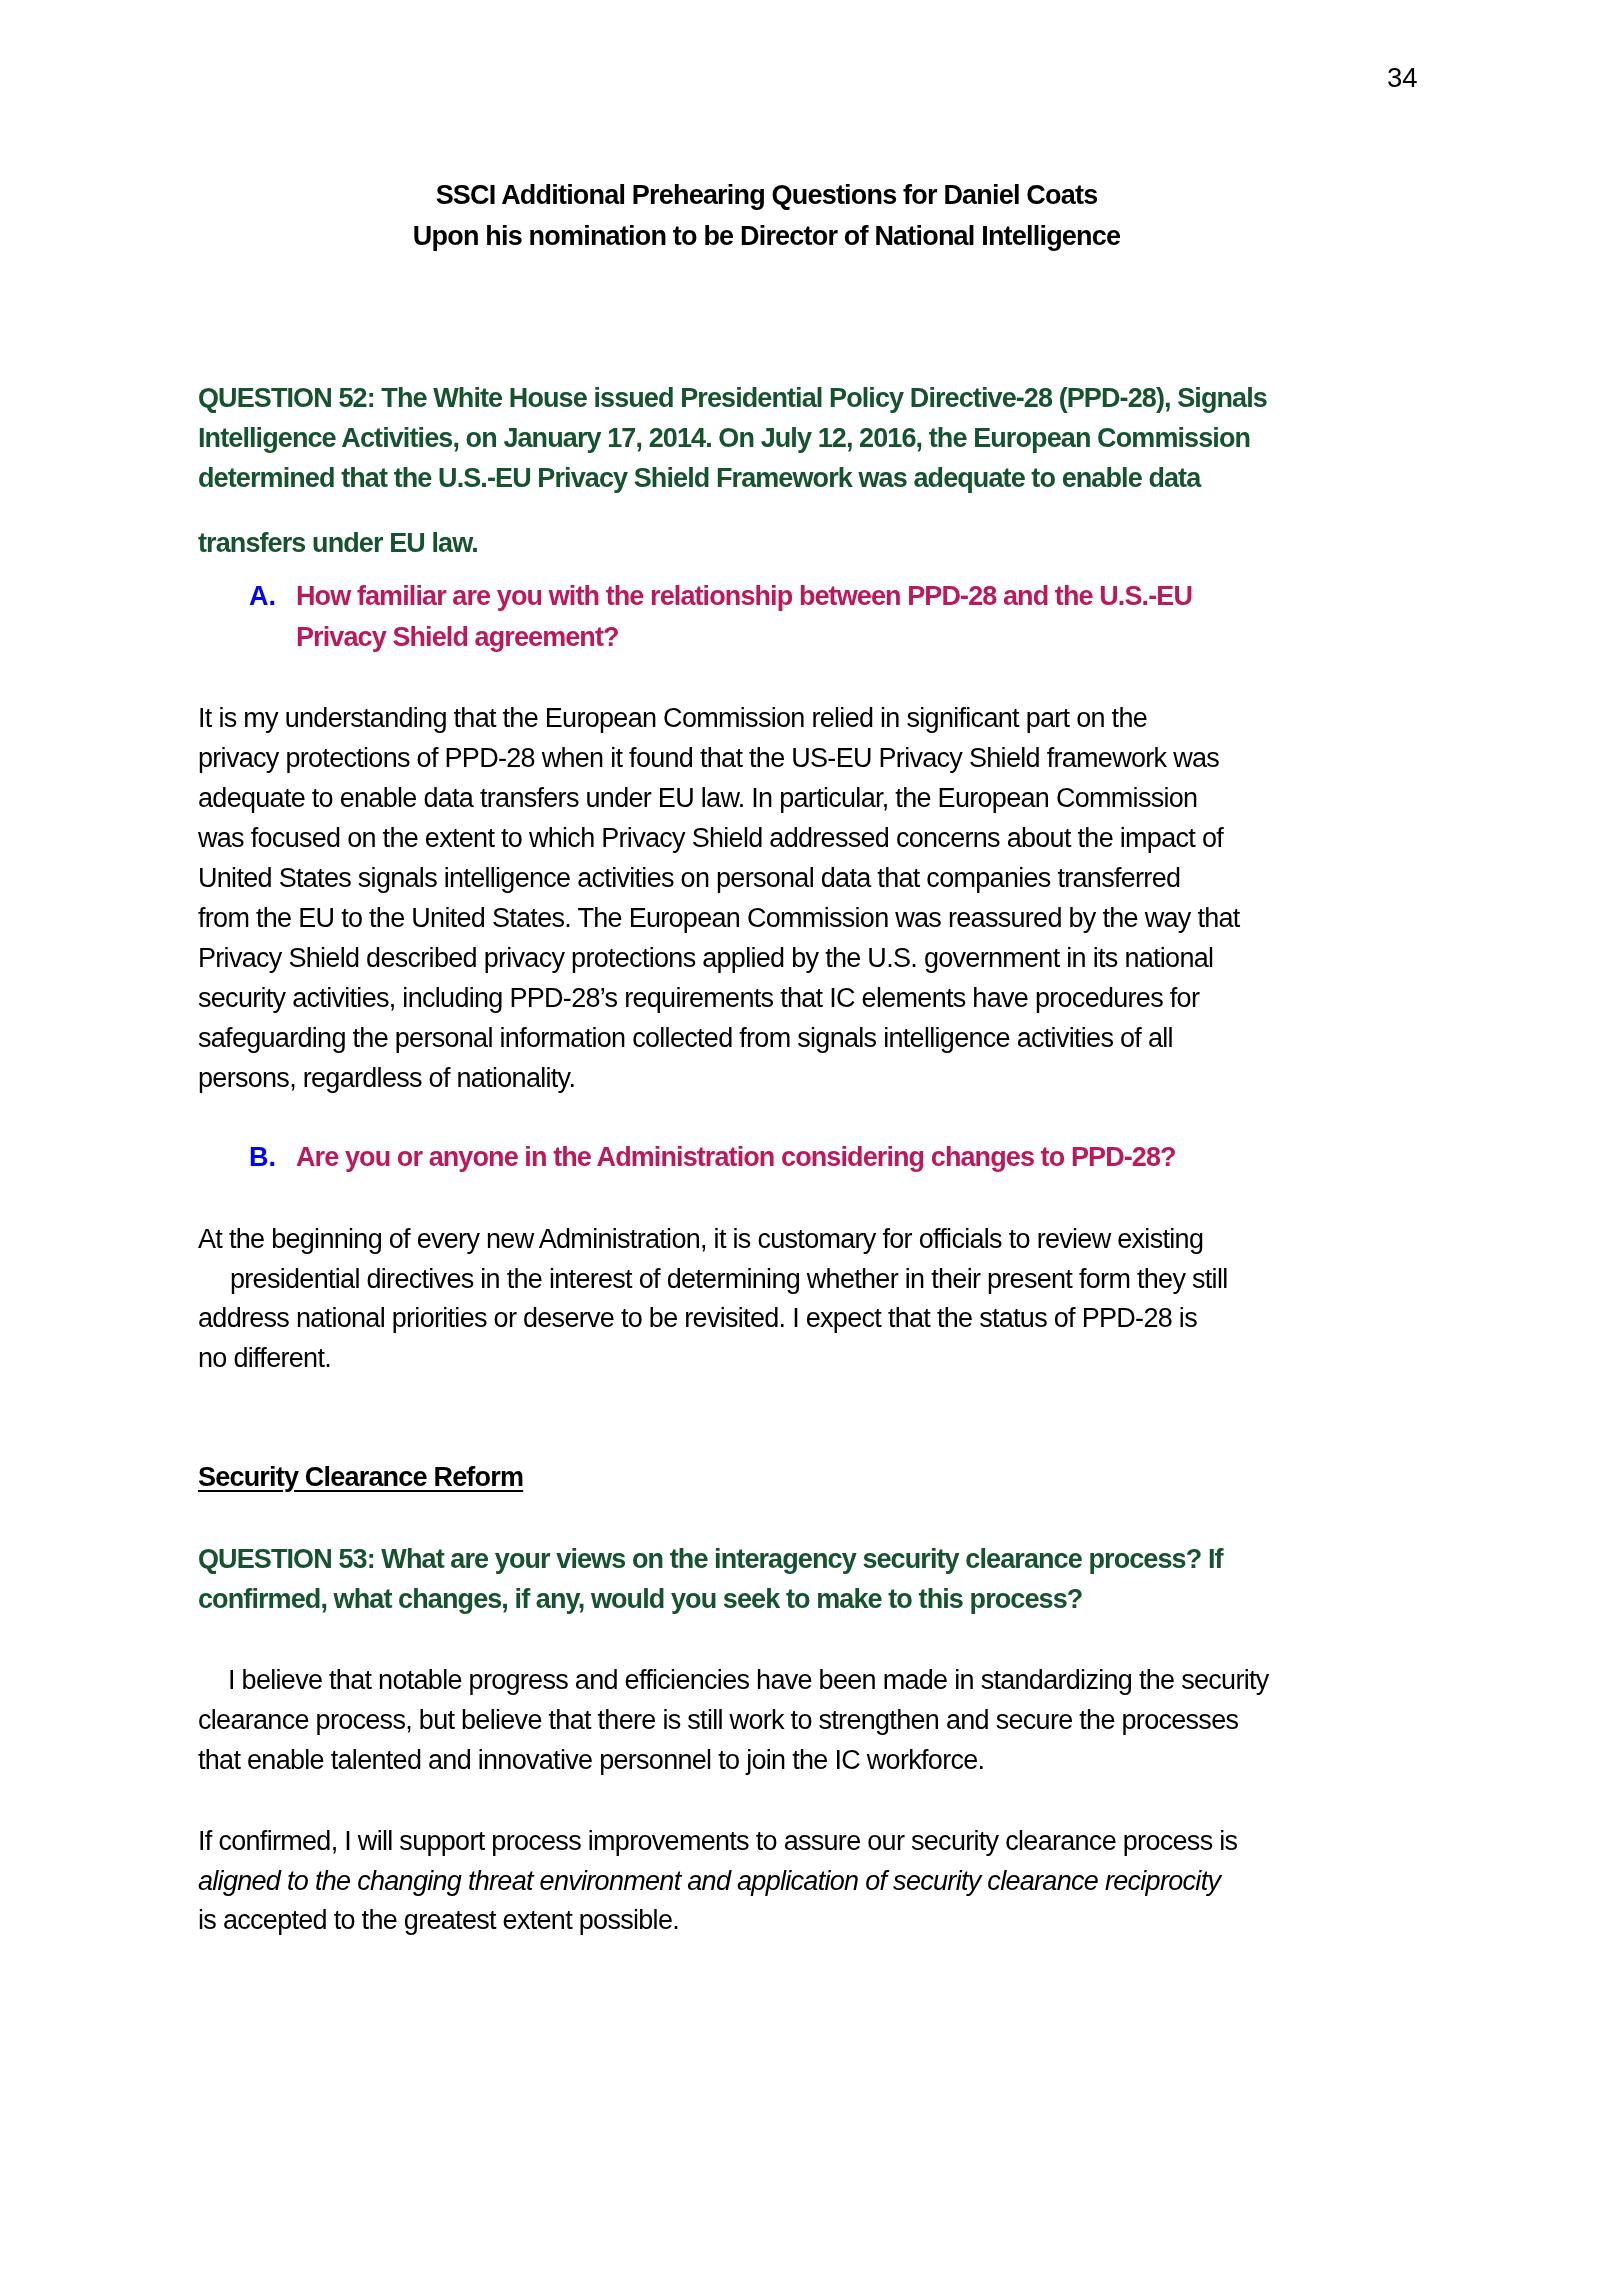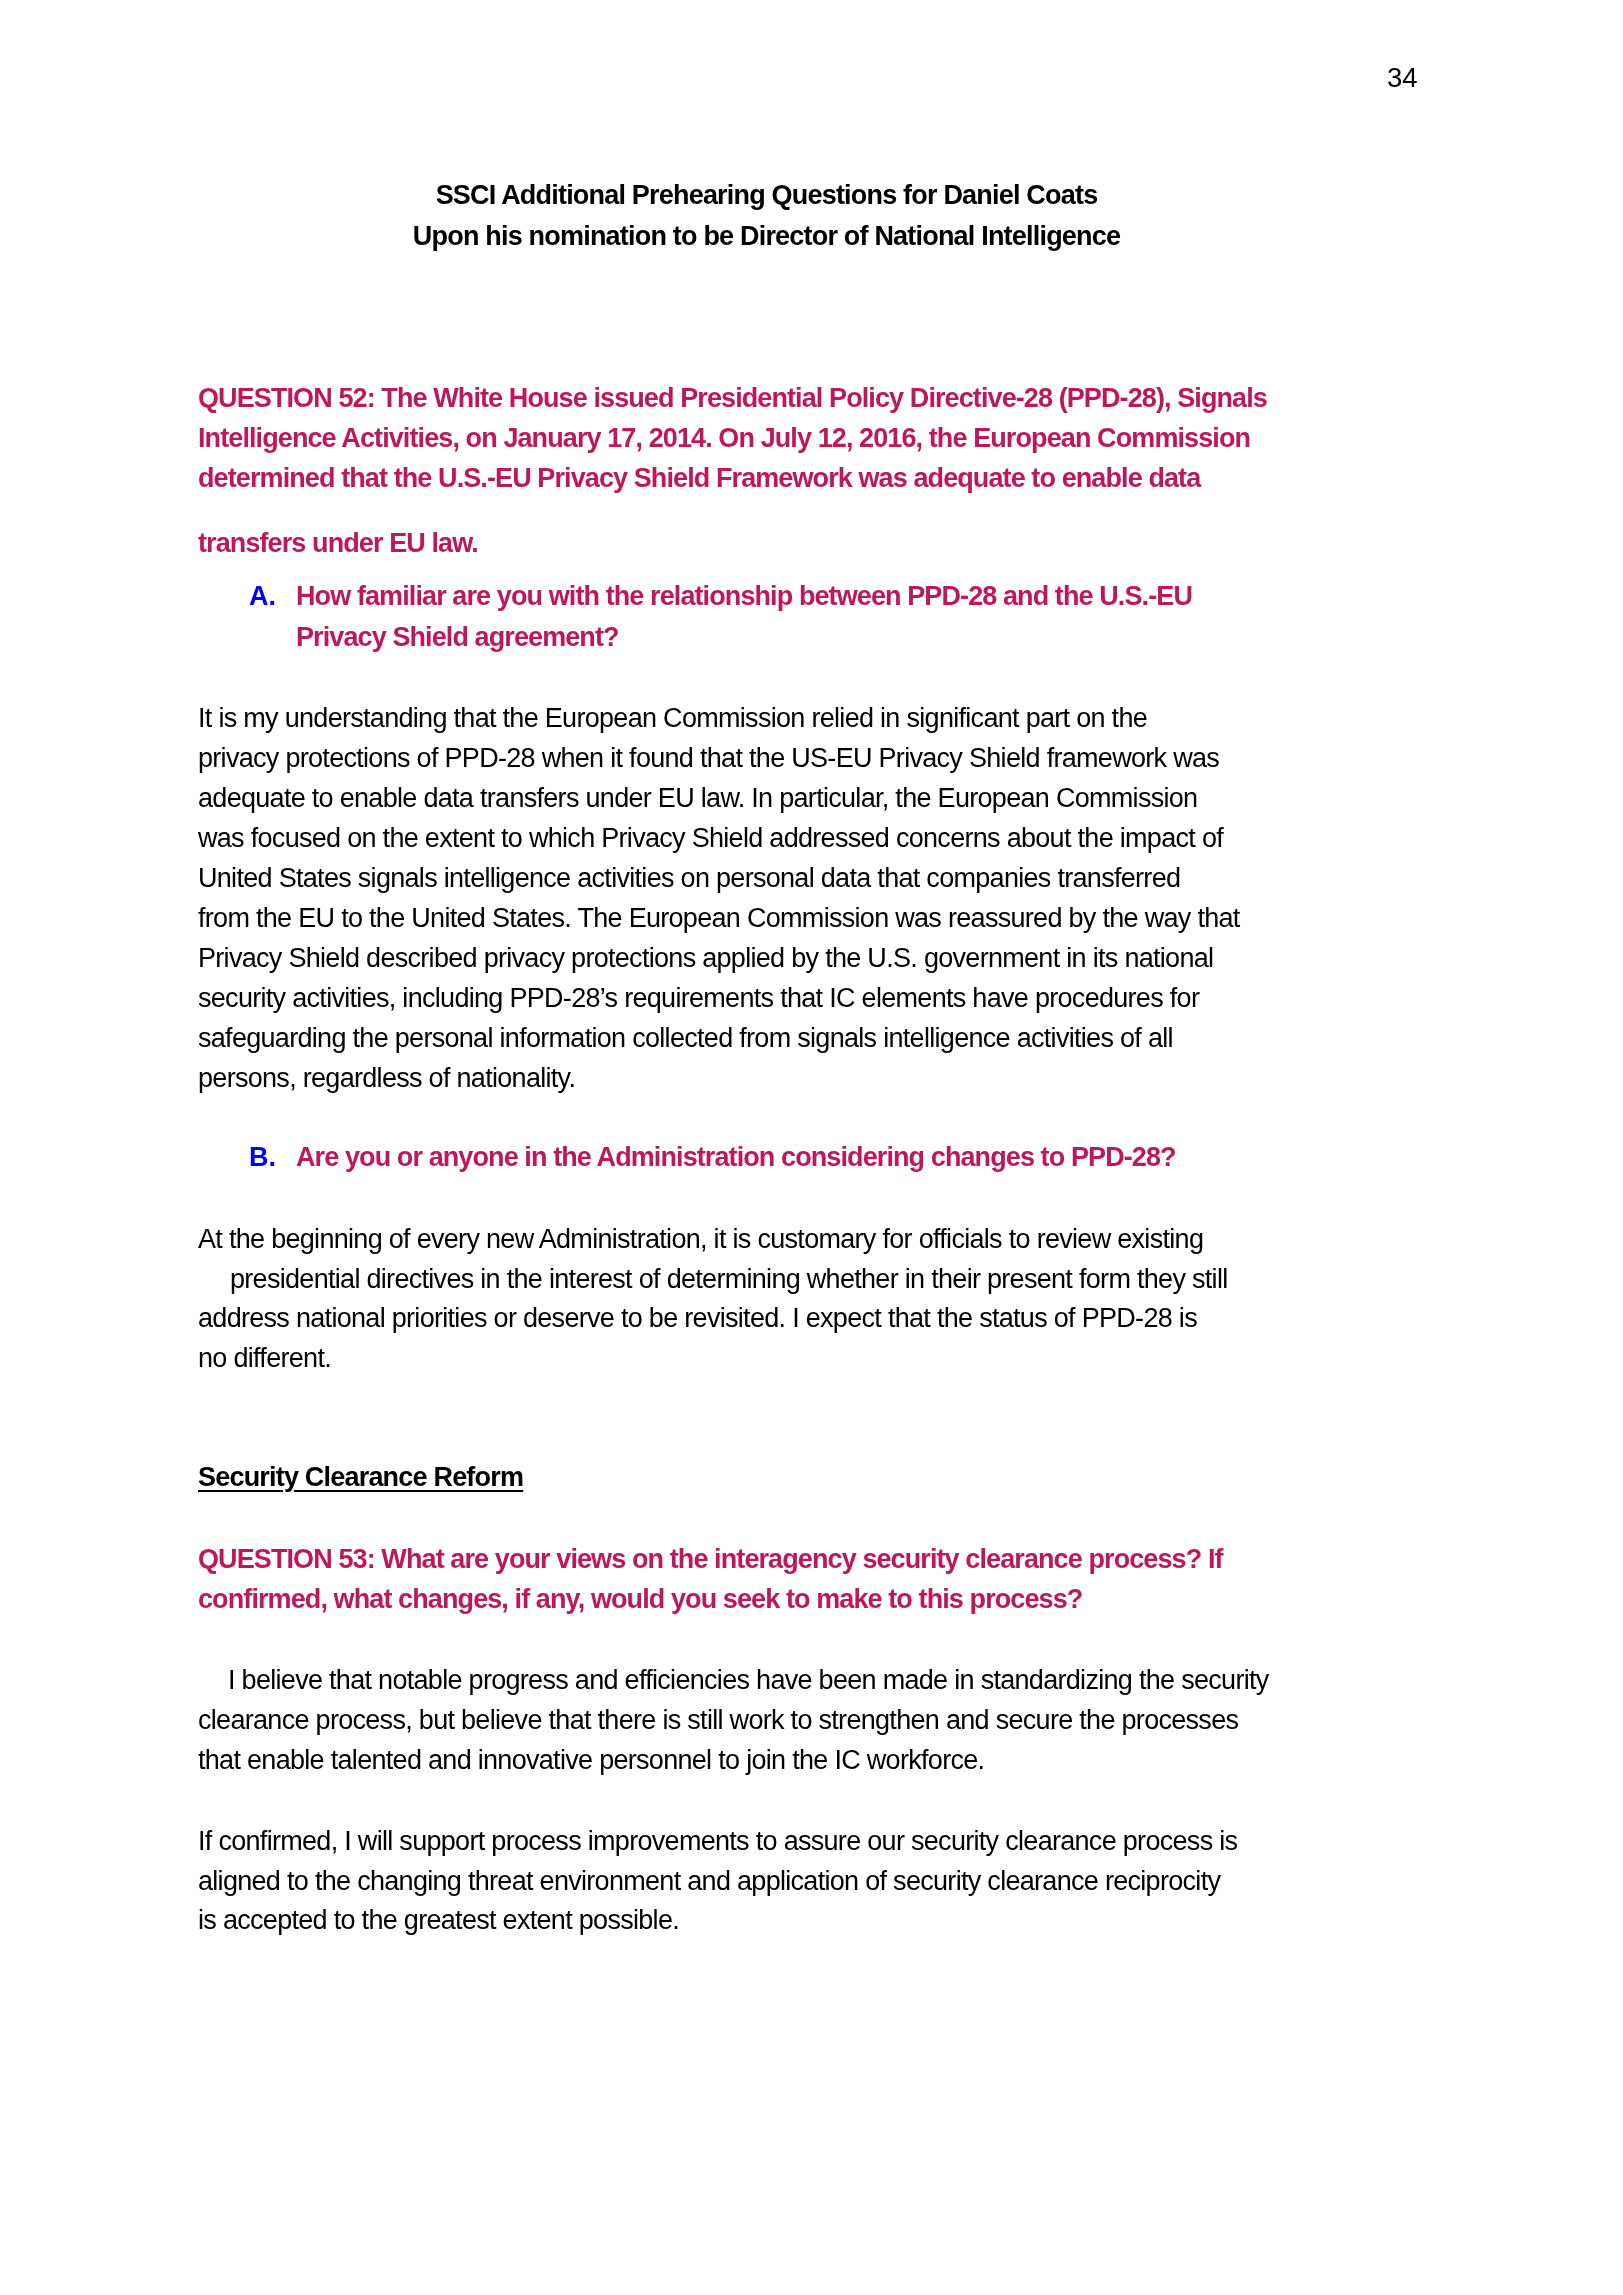--- a/index.html
+++ b/index.html
@@ -1,21 +1,21 @@
 <!DOCTYPE html>
 <html style="font-size:10.5px"><head>
 <meta charset="utf-8">
 <style>
   html, body { margin:0; padding:0; background:#ffffff; }
   body { width:1623px; height:2295px; position:relative; overflow:hidden;
          font-family:"Liberation Sans", sans-serif; color:#000; }
   .page-num { position:absolute; left:1387px; top:62px; font-size:27.5px; font-family:"Liberation Sans", sans-serif; }
   .title { position:absolute; left:0; width:1533px; text-align:center; font-weight:bold; font-size:27px; letter-spacing:-0.8px; }
   .line { position:absolute; left:198px; white-space:nowrap; font-size:27px; letter-spacing:-0.7px; }
-  .q { color:#be185d; font-weight:bold; letter-spacing:-0.9px; }
+  .q { color:#14532d; font-weight:bold; letter-spacing:-0.9px; }
   .sub-letter { position:absolute; left:249px; color:#0000ff; font-weight:bold; font-size:27px; }
   .sub-text { position:absolute; left:296px; white-space:nowrap; color:#be185d; font-weight:bold; font-size:27px; letter-spacing:-0.9px; }
   .heading { position:absolute; left:198px; font-weight:bold; font-size:27px; text-decoration:underline; text-underline-offset:3.9px; letter-spacing:-0.8px; }
 </style>
 </head>
 <body>
 
 <div>
 
   <div class="page-num">34</div>
@@ -69,18 +69,18 @@
   </div>
 
   <div>
     <div class="line" style="top:1665px;margin-left:30px;">I believe that notable progress and efficiencies have been made in standardizing the security</div>
     <div class="line" style="top:1705px;">clearance process, but believe that there is still work to strengthen and secure the processes</div>
     <div class="line" style="top:1745px;">that enable talented and innovative personnel to join the IC workforce.</div>
   </div>
 
   <div>
     <div class="line" style="top:1826px;">If confirmed, I will support process improvements to assure our security clearance process is</div>
-    <div class="line" style="top:1866px;">aligned to the changing threat environment and application of security clearance reciprocity</div>
+    <div class="line" style="top:1866px;font-style:italic;">aligned to the changing threat environment and application of security clearance reciprocity</div>
     <div class="line" style="top:1905px;">is accepted to the greatest extent possible.</div>
   </div>
 
 </div>
 
 
 </body></html>

